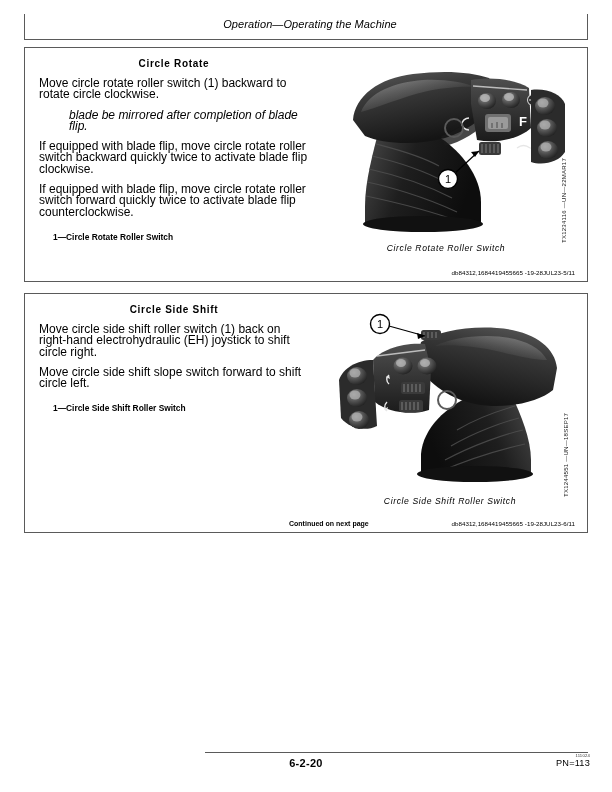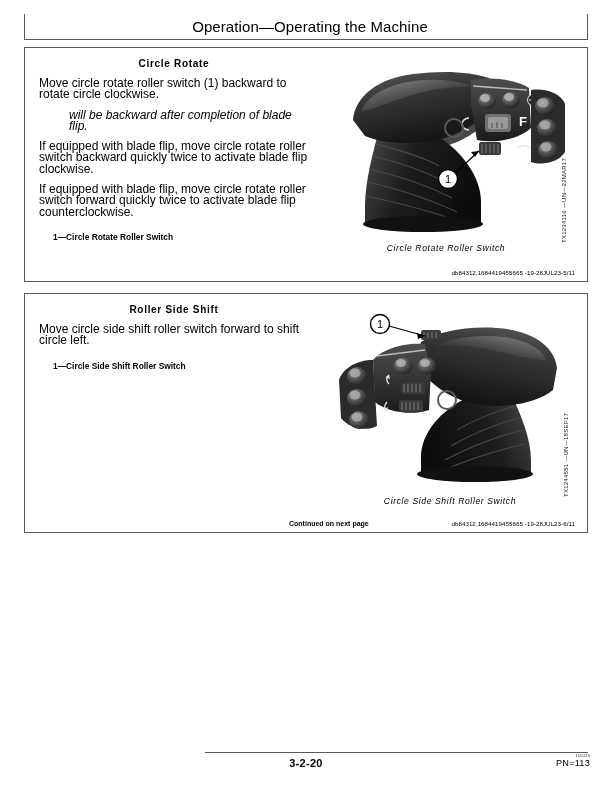--- a/index.html
+++ b/index.html
@@ -34,21 +34,22 @@
     border-right: 1px solid #5a5a5a;
     border-bottom: 1px solid #5a5a5a;
     box-sizing: border-box;
   }
   .header-title {
     position: absolute;
     left: 8px;
     right: 0;
     top: 4px;
     text-align: center;
-    font-size: 15px;
+    font-style: italic;
+    font-size: 11px;
     letter-spacing: 0.1px;
   }
 
   
   .article {
     position: absolute;
     left: 24px;
     width: 564px;
     border: 1px solid #5a5a5a;
     box-sizing: border-box;
@@ -219,21 +220,21 @@
   <div class="article" id="article-1">
     <div class="art-inner">
 
       <div class="text-col">
         <div class="sect-title">Circle Rotate</div>
 
         <p class="para">Move circle rotate roller switch (1) backward to rotate circle clockwise.</p>
 
 
         <p class="para note">
-          <span class="note-cont">will be backward after completion of blade flip.</span>
+          <span class="note-cont">blade be mirrored after completion of blade flip.</span>
         </p>
 
         <p class="para">If equipped with blade flip, move circle rotate roller switch backward quickly twice to activate blade flip clockwise.</p>
 
         <p class="para">If equipped with blade flip, move circle rotate roller switch forward quickly twice to activate blade flip counterclockwise.</p>
 
         <div class="legend">
           <div class="legend-item">
             <span class="legend-num">1—</span>
             <span class="legend-text">Circle Rotate Roller Switch</span>
@@ -353,24 +354,25 @@
       <div class="art-id">db84312,1684419455665 -19-28JUL23-5/11</div>
     </div>
   </div>
 
   <div class="fig-code" id="fig-code-1">TX1234116 —UN—22MAR17</div>
 
   <div class="article" id="article-2">
     <div class="art-inner">
 
       <div class="text-col">
-        <div class="sect-title">Roller Side Shift</div>
-
-
-        <p class="para">Move circle side shift roller switch forward to shift circle left.</p>
+        <div class="sect-title">Circle Side Shift</div>
+
+        <p class="para">Move circle side shift roller switch (1) back on right-hand electrohydraulic (EH) joystick to shift circle right.</p>
+
+        <p class="para">Move circle side shift slope switch forward to shift circle left.</p>
 
         <div class="legend">
           <div class="legend-item">
             <span class="legend-num">1—</span>
             <span class="legend-text">Circle Side Shift Roller Switch</span>
           </div>
         </div>
       </div>
 
       <div class="fig-col" id="fig-2">
@@ -483,19 +485,19 @@
 
       <div class="continued">Continued on next page</div>
 
       <div class="art-id">db84312,1684419455665 -19-28JUL23-6/11</div>
     </div>
   </div>
 
   <div class="fig-code" id="fig-code-2">TX1244551 —UN—18SEP17</div>
 
   <div class="footer-rule"></div>
-  <div class="page-num">3-2-20</div>
+  <div class="page-num">6-2-20</div>
   <div class="pn-block">
     <div class="pn-tiny">111024</div>
     <div class="pn-main">PN=113</div>
   </div>
 
 </div>
 
 </body></html>

